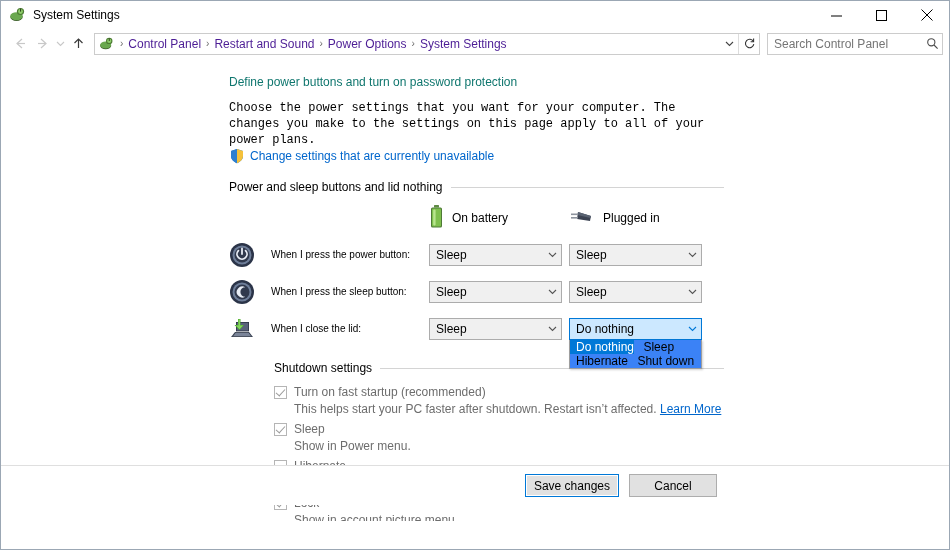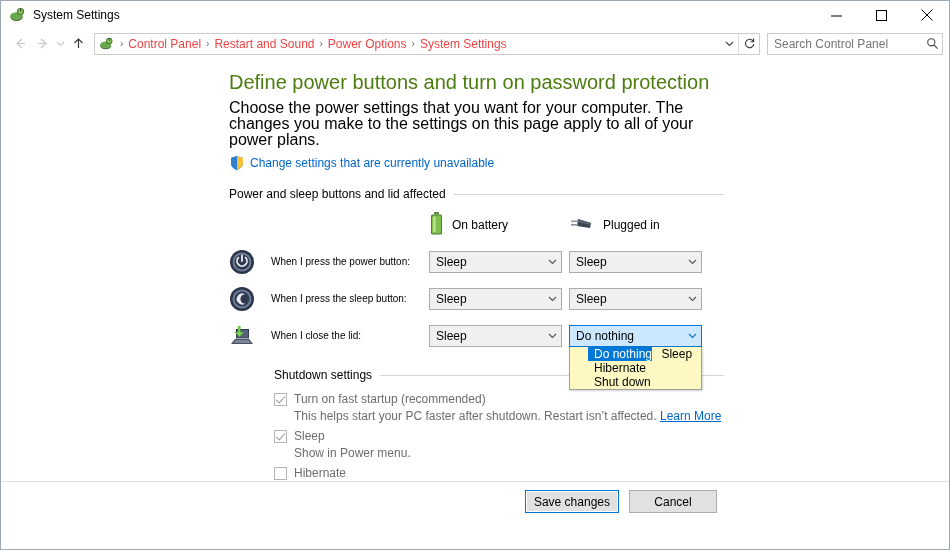--- a/index.html
+++ b/index.html
@@ -103,21 +103,21 @@
     min-width: 0;
   }
   .addr-icon {
     width: 16px;
     height: 16px;
     margin: 0 3px 0 4px;
     flex: 0 0 auto;
   }
   .crumb {
     font-size: 12px;
-    color: #ef4444;
+    color: #4c1d95;
     padding: 0 3px;
     white-space: nowrap;
   }
   .crumb-sep {
     color: #6d6d6d;
     font-size: 10px;
     padding: 0 2px;
     user-select: none;
   }
   .addr-spacer { flex: 1 1 auto; }
@@ -178,31 +178,32 @@
     background: #ffffff;
     overflow: hidden;
   }
   .inner {
     position: absolute;
     left: 228px;
     top: 14px;
     width: 495px;
   }
   .page-title {
-    font-size: 20px;
-    color: #4d7c0f;
+    font-size: 12px;
+    color: #0f766e;
     margin: 0 0 8px 0;
     font-weight: normal;
     line-height: 20px;
   }
   .page-desc {
-    font-size: 16px;
+    font-size: 12px;
     color: #000;
     line-height: 16px;
-    margin: 0 0 7px 0;
+    margin: 0 0 0 0;
+    font-family: Liberation Mono, monospace;
   }
   .shield-link-row {
     display: flex;
     align-items: center;
     margin-bottom: 16px;
   }
   .shield-icon { width: 16px; height: 16px; flex: 0 0 auto; margin-right: 5px;}
   .link {
     color: #0066cc;
     font-size: 12px;
@@ -301,24 +302,23 @@
   .combo.open .combo-arrow { color: #0078d7; }
 
   .combo-list {
     position: absolute;
     left: 0;
     top: 22px;
     width: 133px;
     box-sizing: border-box;
     border: 1px solid #9e9e9e;
     border-top: none;
-    background: #fef9c3;
+    background: #3b82f6;
     z-index: 50;
     box-shadow: 1px 1px 2px rgba(0,0,0,0.18);
-    padding-left: 18px;
   }
   .combo-opt {
     height: 14px;
     line-height: 14px;
     font-size: 12px;
     padding: 0 0 0 6px;
     color: #000;
     white-space: nowrap;
     cursor: default;
   }
@@ -357,21 +357,21 @@
     font-size: 12px;
     color: #6d6d6d;
     margin: 2px 0 0 20px;
     line-height: 16px;
   }
   .chk-sub .link { color: #0066cc; }
 
   
   .footer {
     position: absolute;
-    left: 0; right: 0; bottom: 0;
+    left: 0; right: 0; bottom: 16px;
     height: 40px;
     border-top: 1px solid #dfdfdf;
     background: #ffffff;
     display: flex;
     align-items: center;
     justify-content: flex-end;
     padding-right: 232px;
     box-sizing: border-box;
   }
   .btn {
@@ -512,21 +512,21 @@
           <svg width="16" height="16" viewBox="0 0 16 16">
             <path d="M8 1 L14 3 L14 8 C14 11.5 11 14 8 15.2 C5 14 2 11.5 2 8 L2 3 Z" fill="#1a6fc4"></path>
             <path d="M8 1 L14 3 L14 8 C14 11.5 11 14 8 15.2 Z" fill="#f5c13a"></path>
             <path d="M8 1 L8 15.2 C5 14 2 11.5 2 8 L2 3 Z" fill="#2d7fd0"></path>
           </svg>
         </span>
         <span class="link">Change settings that are currently unavailable</span>
       </div>
 
       <div class="group-header">
-        <span class="gh-text">Power and sleep buttons and lid affected</span>
+        <span class="gh-text">Power and sleep buttons and lid nothing</span>
         <span class="gh-line"></span>
       </div>
 
       <div class="col-head">
         <span class="spacer-label"></span>
         <span class="col">
           <span>
             <svg width="15" height="24" viewBox="0 0 15 24">
               <rect x="5" y="0" width="5" height="2.5" rx="0.5" fill="#5f8a44"></rect>
               <rect x="2" y="2.5" width="11" height="20" rx="1.5" fill="#4e7a36"></rect>

